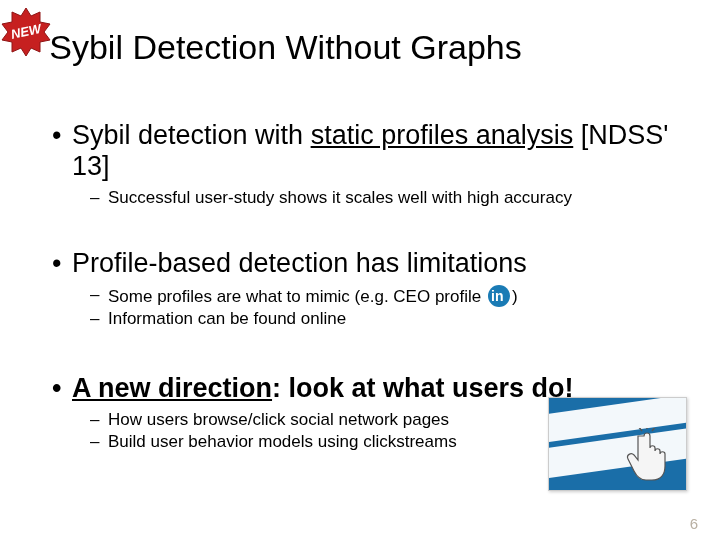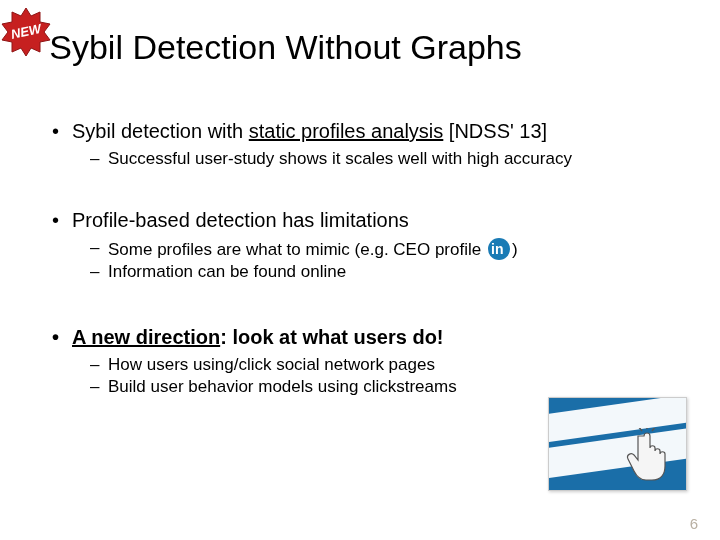--- a/index.html
+++ b/index.html
@@ -36,21 +36,21 @@
     font-weight: 400;
     letter-spacing: 0px;
   }
   .content {
     position: absolute;
     top: 120px;
     left: 50px;
     width: 620px;
   }
   .b1 {
-    font-size: 20px;
+    font-size: 27px;
     margin: 0 0 6px 0;
     position: relative;
     padding-left: 22px;
   }
   .b1::before {
     content: "•";
     position: absolute;
     left: 2px;
     top: 0;
   }
@@ -140,21 +140,21 @@
               <text x="0" y="13" font-family="Arial" font-size="14" font-weight="900" fill="#fff">in</text>
             </svg></span><span>)</span>
       </div>
       <div class="b2">Information can be found online</div>
     </div>
 
     <div>
       <div class="b1 bold">
         <span class="underline">A new direction</span><span>: look at what users do!</span>
       </div>
-      <div class="b2">How users using/click social network pages</div>
+      <div class="b2">How users browse/click social network pages</div>
       <div class="b2">Build user behavior models using clickstreams</div>
     </div>
 
   </div>
 
   <div class="click-img">
     <div class="stripe" style="top:6px; left:-10px; width:160px; height:28px;"></div>
     <div class="stripe" style="top:40px; left:-10px; width:160px; height:30px;"></div>
     <svg class="cursor" width="50" height="56" viewBox="0 0 50 56">
       <g fill="#f5f5f5" stroke="#555" stroke-width="1.2">

